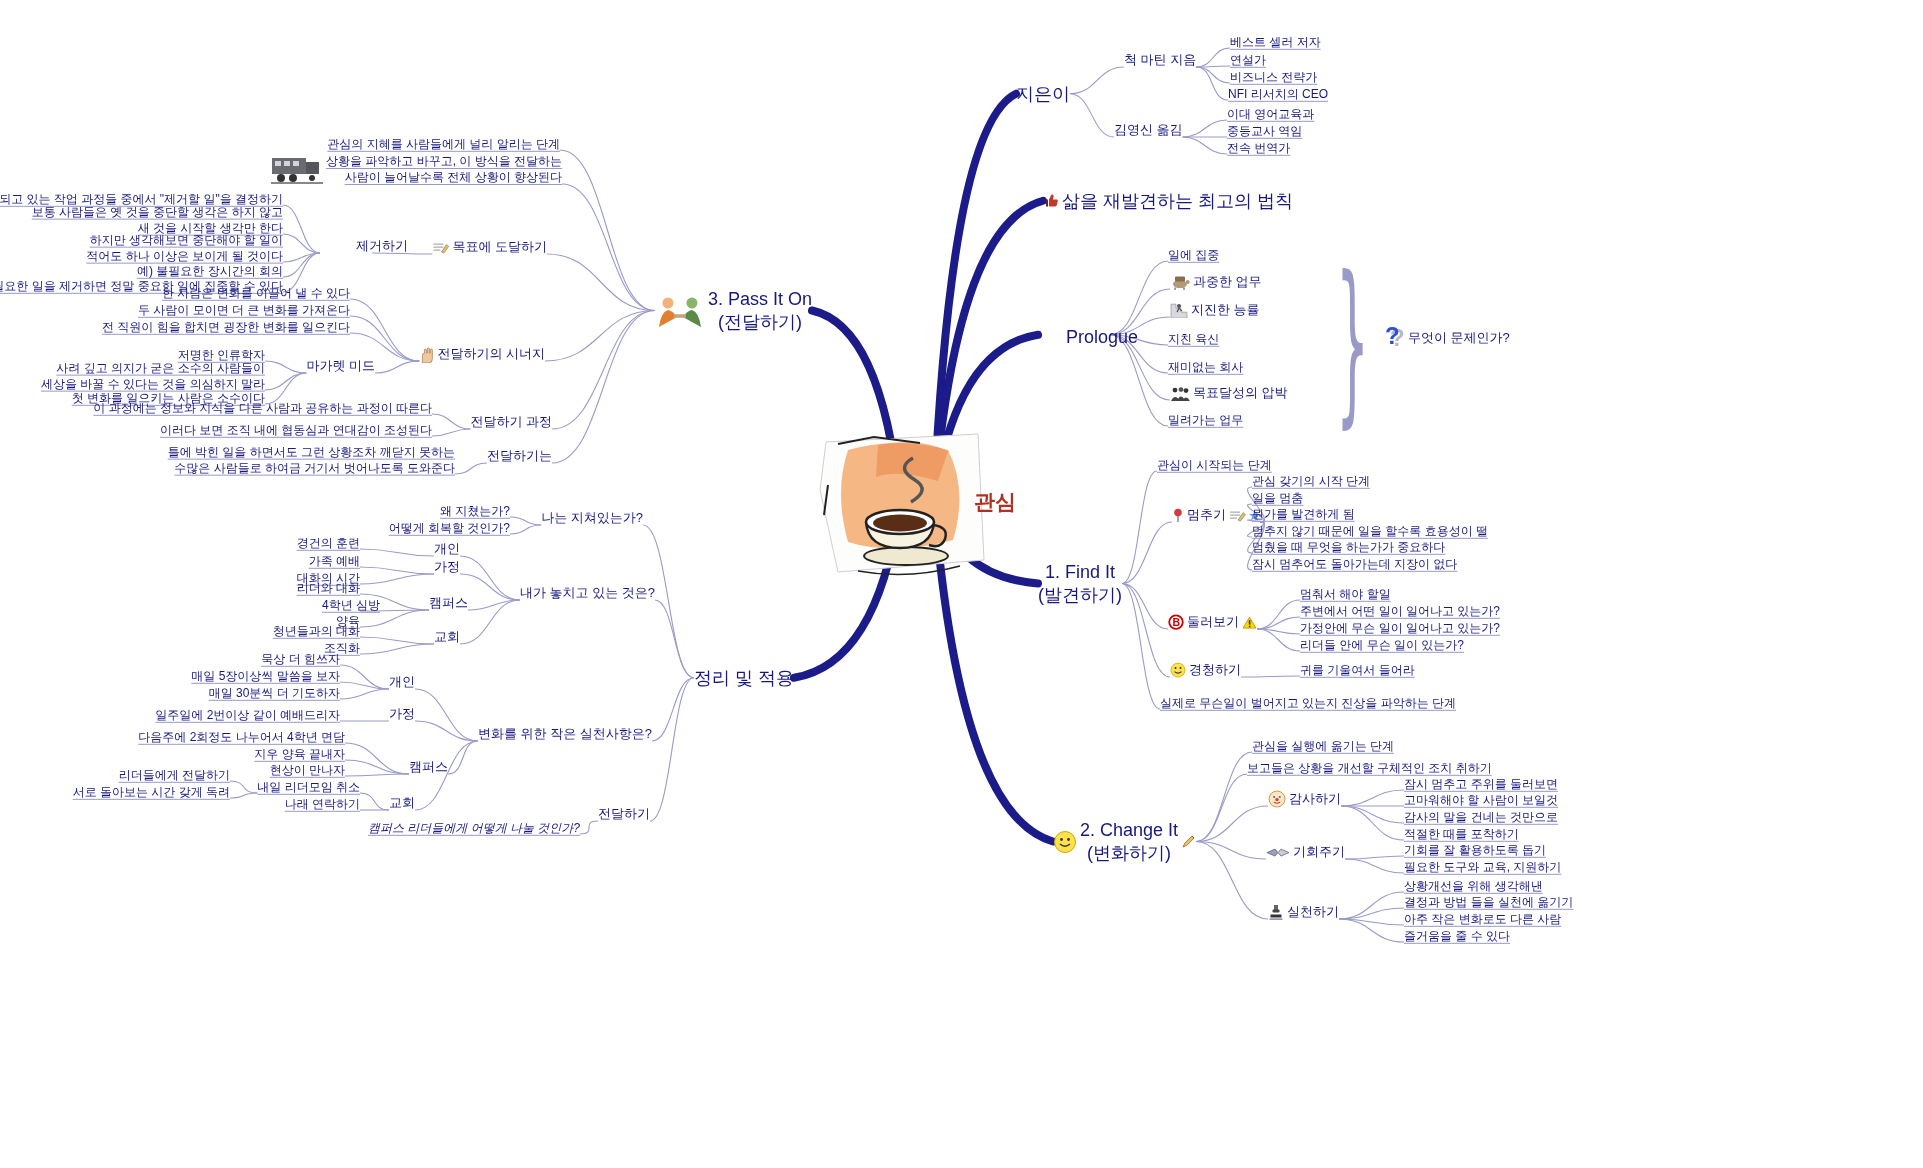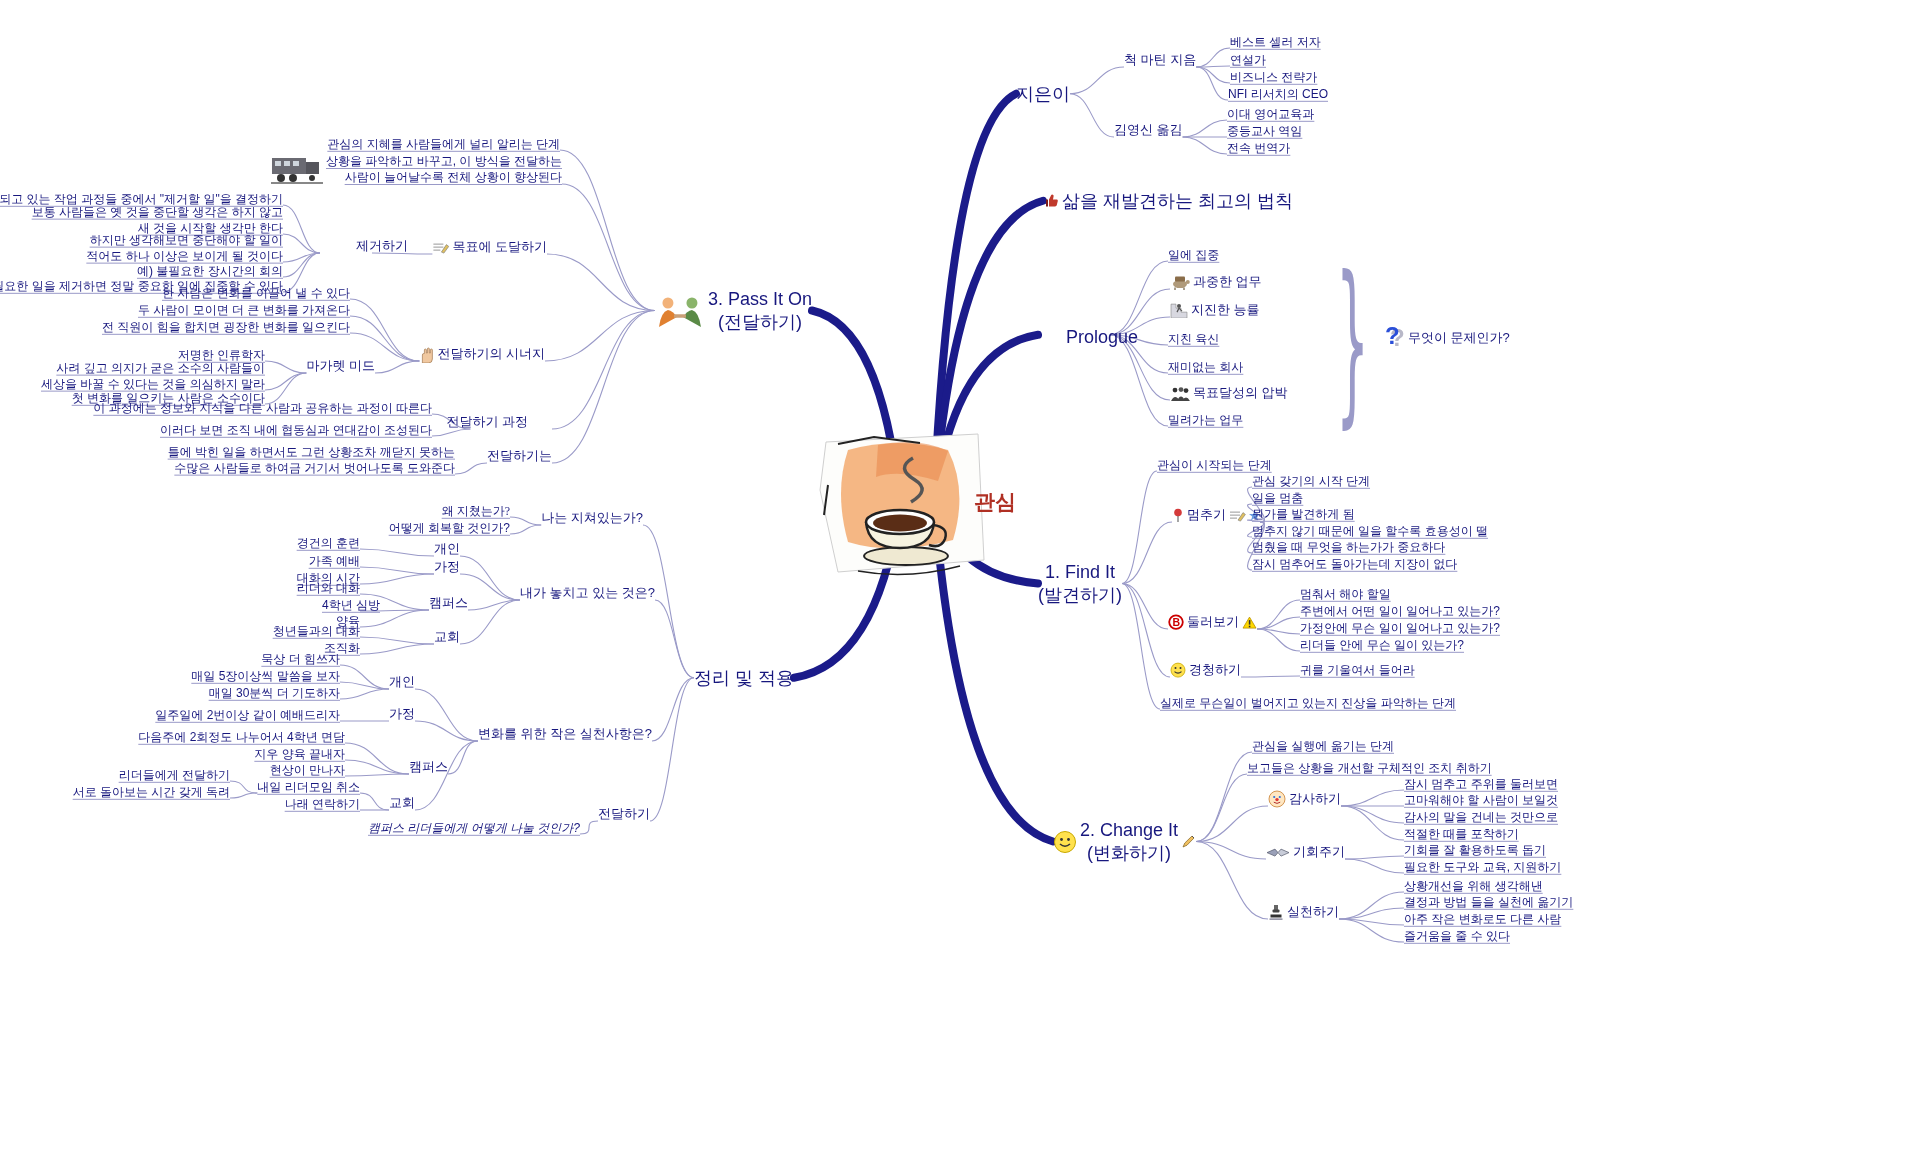--- a/index.html
+++ b/index.html
@@ -527,40 +527,40 @@
       <div class="node leaf side-left u" style="left: 265px; top: 363px;">
         <span class="lbl">저명한 인류학자</span>
       </div>
       <div class="node leaf side-left ml u" style="left: 265px; top: 392px;">
         <span class="lbl">사려 깊고 의지가 굳은 소수의 사람들이
 세상을 바꿀 수 있다는 것을 의심하지 말라</span>
       </div>
       <div class="node leaf side-left u" style="left: 265px; top: 406px;">
         <span class="lbl">첫 변화를 일으키는 사람은 소수이다</span>
       </div>
-      <div class="node topic side-left" style="left: 528px; top: 431px;">
+      <div class="node topic side-left" style="left: 552px; top: 431px;">
         <span class="lbl">전달하기 과정</span>
       </div>
       <div class="node leaf side-left u" style="left: 432px; top: 416px;">
         <span class="lbl">이 과정에는 정보와 지식을 다른 사람과 공유하는 과정이 따른다</span>
       </div>
       <div class="node leaf side-left u" style="left: 432px; top: 438px;">
         <span class="lbl">이러다 보면 조직 내에 협동심과 연대감이 조성된다</span>
       </div>
       <div class="node topic side-left" style="left: 552px; top: 465px;">
         <span class="lbl">전달하기는</span>
       </div>
       <div class="node leaf side-left ml u" style="left: 455px; top: 476px;">
         <span class="lbl">틀에 박힌 일을 하면서도 그런 상황조차 깨닫지 못하는
 수많은 사람들로 하여금 거기서 벗어나도록 도와준다</span>
       </div>
       <div class="node topic side-left" style="left: 643px; top: 527px;">
         <span class="lbl">나는 지쳐있는가?</span>
       </div>
-      <div class="node leaf side-left u" style="left: 510px; top: 519px; font-family: Liberation Serif, serif;">
+      <div class="node leaf side-left u" style="left: 510px; top: 519px;">
         <span class="lbl">왜 지쳤는가?</span>
       </div>
       <div class="node leaf side-left u" style="left: 510px; top: 536px;">
         <span class="lbl">어떻게 회복할 것인가?</span>
       </div>
       <div class="node topic side-left" style="left: 655px; top: 602px;">
         <span class="lbl">내가 놓치고 있는 것은?</span>
       </div>
       <div class="node topic side-left" style="left: 460px; top: 558px;">
         <span class="lbl">개인</span>

